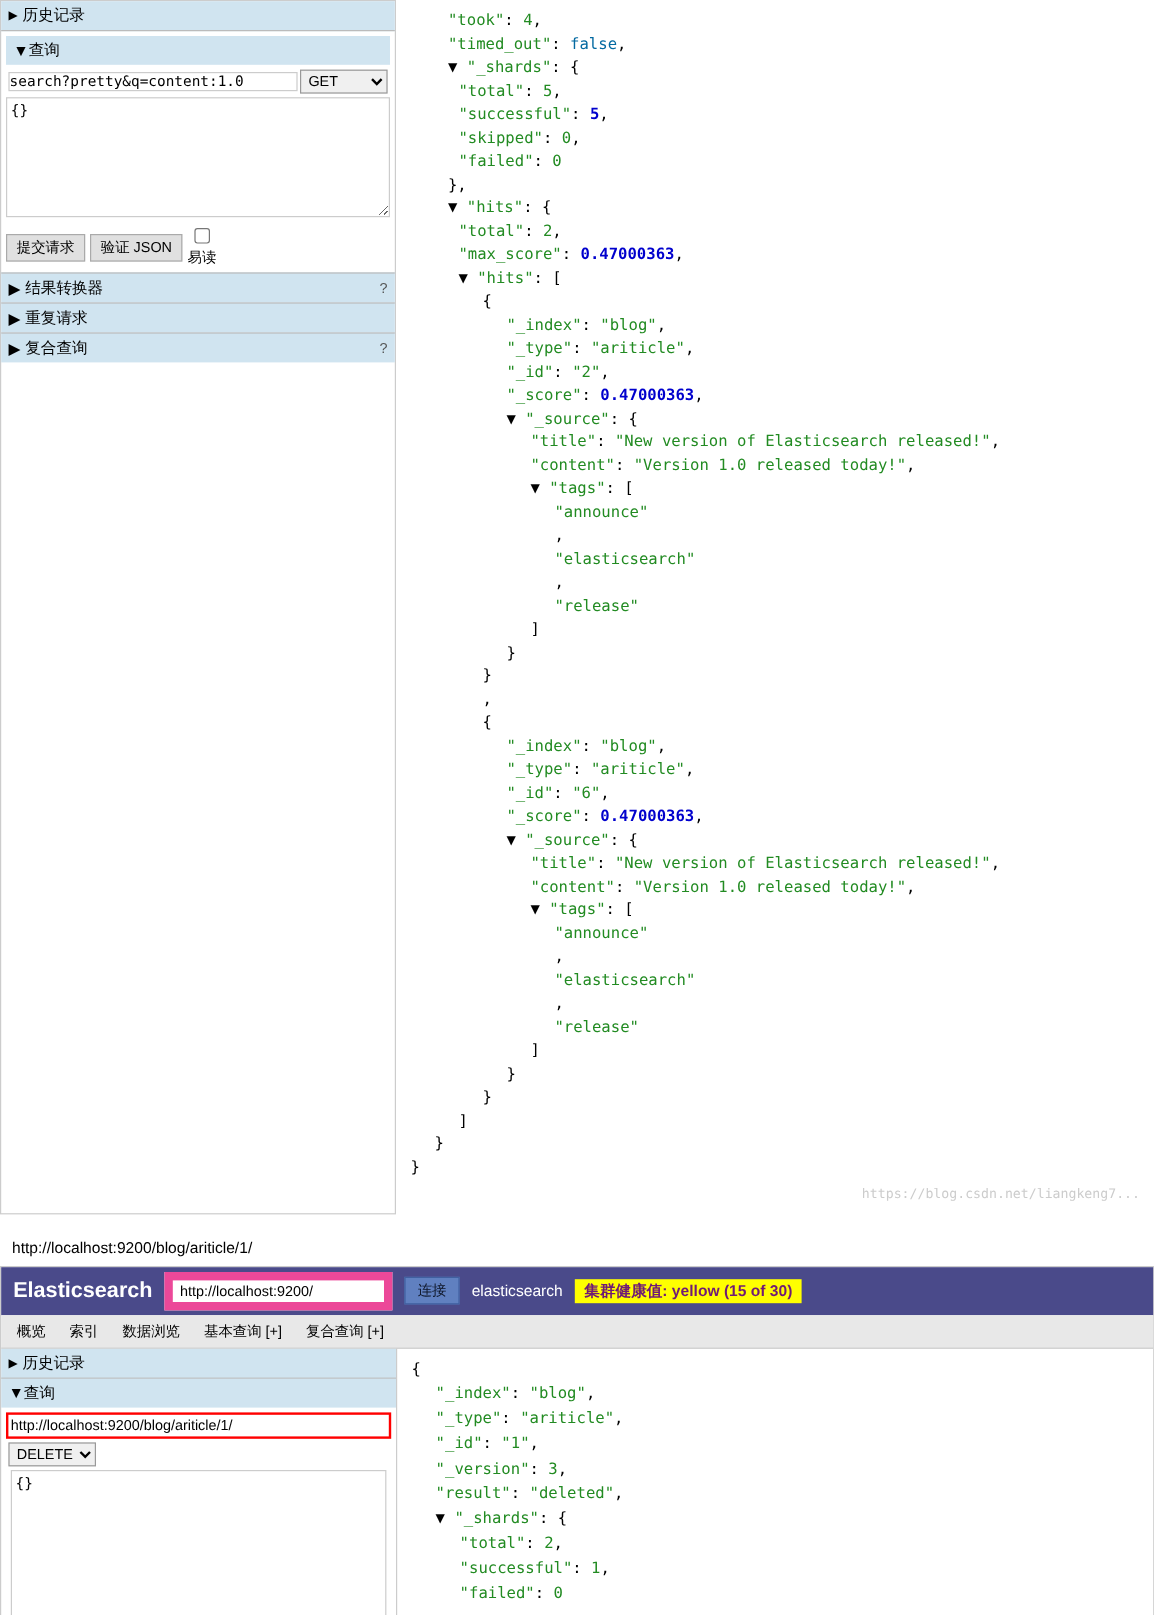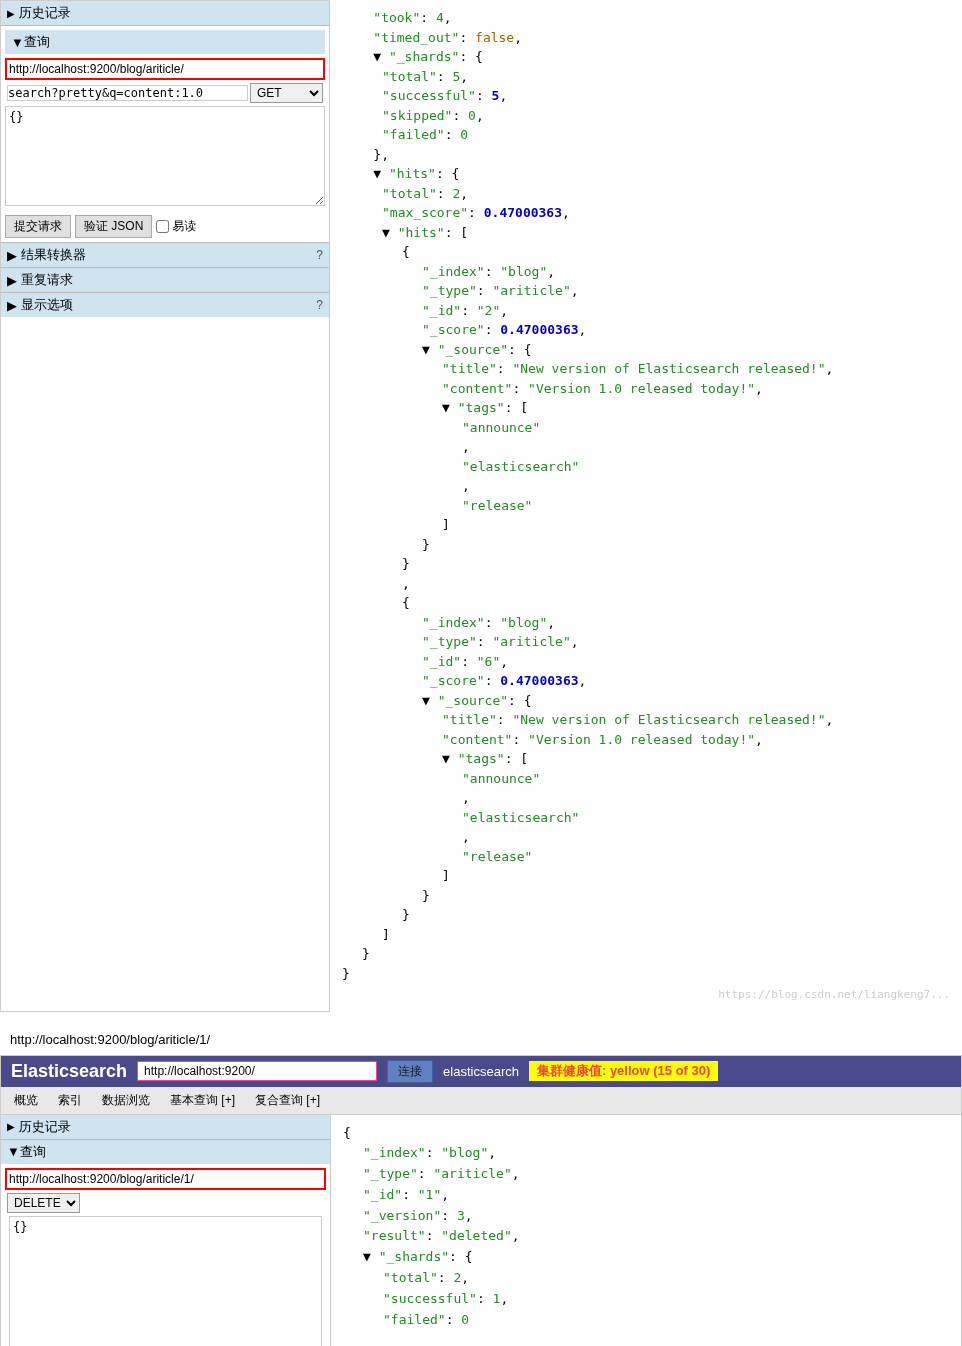--- a/index.html
+++ b/index.html
@@ -107,20 +107,21 @@
       cursor: pointer;
       font-size: 12px;
     }
 
     .checkbox-label {
       display: flex;
       align-items: center;
       gap: 3px;
       font-size: 12px;
       cursor: pointer;
+      flex-direction: column;
     }
 
     .collapsible-row {
       background: #d0e4f0;
       padding: 3px 6px;
       cursor: pointer;
       display: flex;
       align-items: center;
       justify-content: space-between;
       border-top: 1px solid #bbb;
@@ -144,21 +145,21 @@
       font-family: monospace;
       font-size: 13px;
       line-height: 1.5;
       background: #fff;
       overflow: auto;
     }
 
     .json-key { color: #228b22; }
     .json-string { color: #228b22; }
     .json-number { color: #228b22; }
-    .json-bool { color: #a16207; }
+    .json-bool { color: #0369a1; }
     .json-highlight { color: #0000cd; font-weight: bold; }
     .json-plain { color: #000; }
 
     .watermark {
       text-align: right;
       color: #ccc;
       font-size: 11px;
       margin-top: 4px;
     }
 
@@ -193,43 +194,43 @@
       gap: 10px;
     }
 
     .es-logo {
       font-size: 18px;
       font-weight: bold;
       color: #fff;
     }
 
     .es-url-input {
-      border: 1px solid #ec4899;
+      border: 7px solid #ec4899;
       padding: 2px 6px;
       font-size: 12px;
-      width: 240px;
+      width: 190px;
     }
 
     .es-connect-btn {
       background: #6080c0;
       color: #0f172a;
       border: 1px solid #4060a0;
       padding: 2px 10px;
       cursor: pointer;
       font-size: 12px;
     }
 
     .es-cluster-name {
       color: #fff;
       font-size: 13px;
     }
 
     .es-health-badge {
       background: #ffff00;
-      color: #ef4444;
+      color: #701a75;
       font-weight: bold;
       padding: 1px 8px;
       font-size: 13px;
     }
 
     .es-nav {
       background: #e8e8e8;
       display: flex;
       border-bottom: 1px solid #ccc;
       padding: 2px 4px;
@@ -295,23 +296,20 @@
       <span>历史记录</span>
     </div>
 
     <div class="query-section">
       <div class="query-header">
         <span class="triangle">▼</span>
         <span>查询</span>
       </div>
 
       
-      <div class="url-row">
-        <input class="url-input" type="text" value="http://localhost:9200/blog/ariticle/" style="">
-      </div>
       <div style="display:flex; align-items:center; margin: 3px 0; padding: 0 2px;">
         <input class="url-input" type="text" style="flex: 1 1 0%; border: 1px solid rgb(204, 204, 204); padding: 0; font-size: 12px; font-family: monospace;" value="search?pretty&amp;q=content:1.0">
         <div class="method-select-container">
           <select class="method-select">
             <option>GET</option>
             <option>POST</option>
             <option>PUT</option>
             <option>DELETE</option>
           </select>
         </div>
@@ -340,21 +338,21 @@
     <div class="collapsible-row">
       <div class="left-part">
         <span>▶</span>
         <span>重复请求</span>
       </div>
     </div>
 
     <div class="collapsible-row">
       <div class="left-part">
         <span>▶</span>
-        <span>显示选项</span>
+        <span>复合查询</span>
       </div>
       <span class="question-mark">?</span>
     </div>
   </div>
 
   <div class="right-panel">
     <div class="json-plain">&nbsp;&nbsp;&nbsp;&nbsp;<span class="json-key">"took"</span>: <span class="json-number">4</span>,</div>
     <div class="json-plain">&nbsp;&nbsp;&nbsp;&nbsp;<span class="json-key">"timed_out"</span>: <span class="json-bool">false</span>,</div>
     <div class="json-plain">&nbsp;&nbsp;&nbsp;&nbsp;<span class="tree-toggle">▼</span> <span class="json-key">"_shards"</span>: {</div>
     <div class="json-plain" style="margin-left:40px"><span class="json-key">"total"</span>: <span class="json-number">5</span>,</div>

